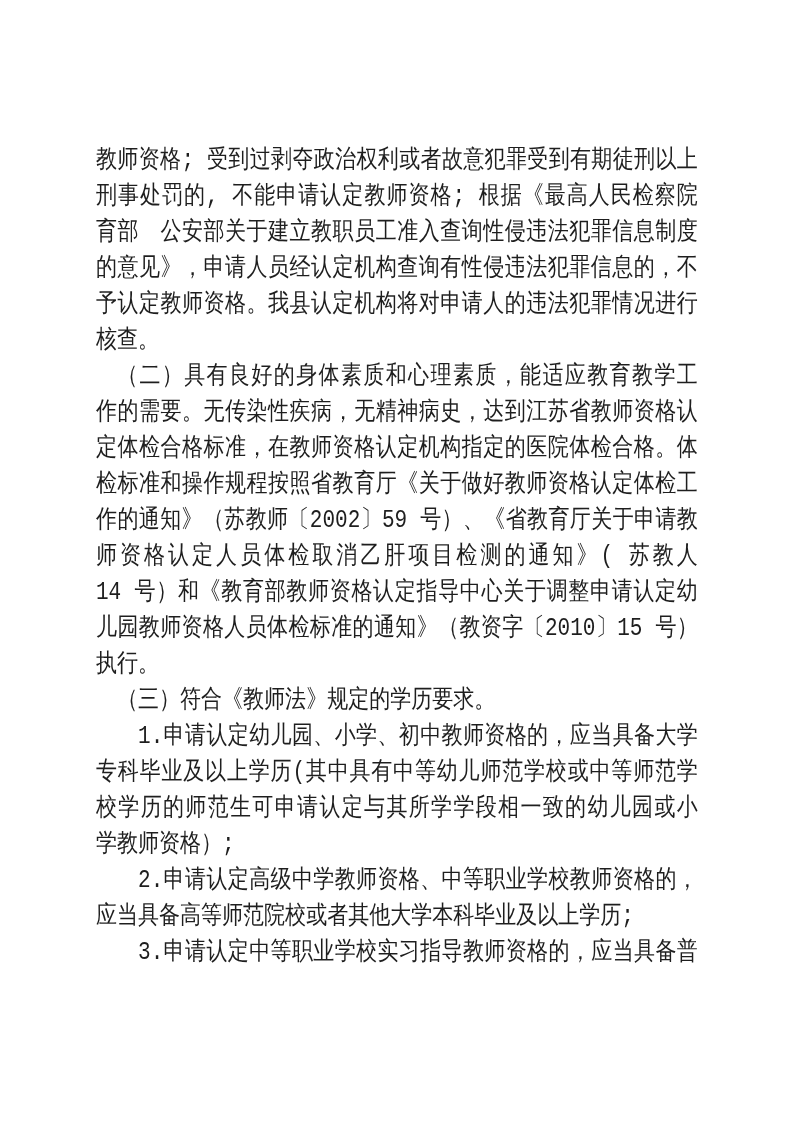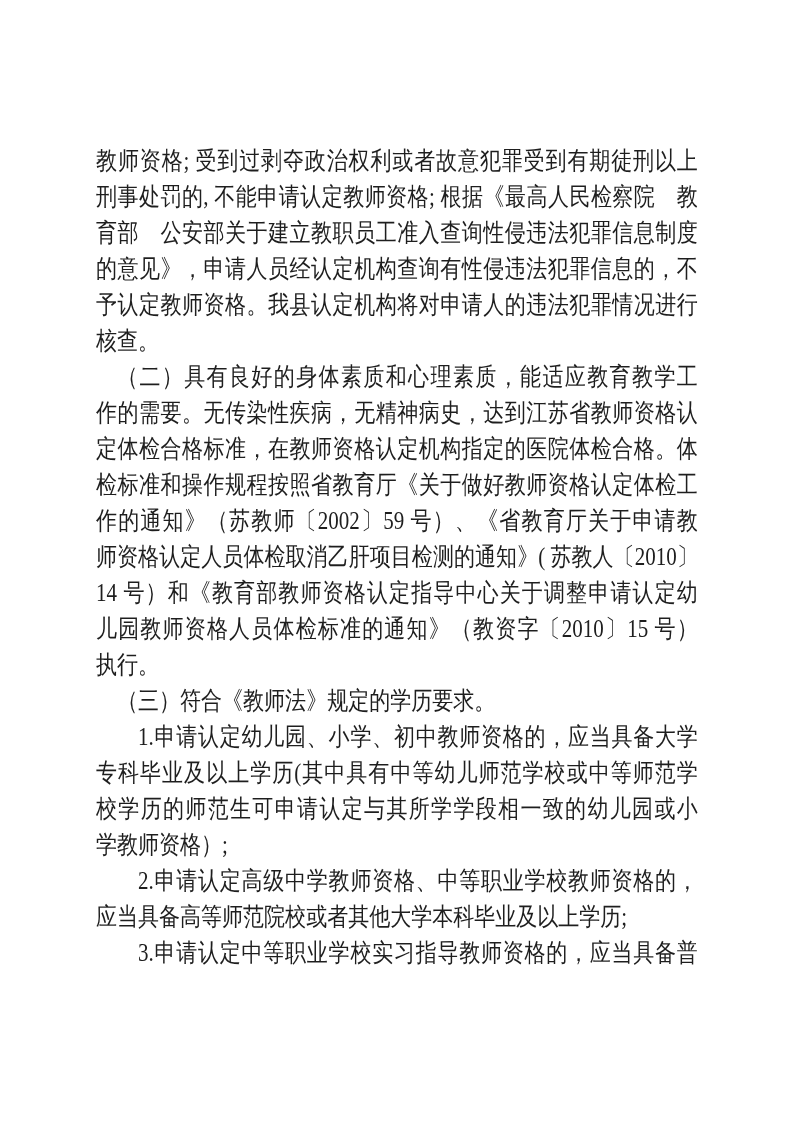--- a/index.html
+++ b/index.html
@@ -9,21 +9,21 @@
     width: 793px;
     height: 1122px;
     background: #ffffff;
     overflow: hidden;
   }
   .page {
     position: relative;
     width: 793px;
     height: 1122px;
     background: #ffffff;
-    font-family: Liberation Serif, serif;
+    font-family: Liberation Mono, monospace;
   }
   .text-block {
     position: absolute;
     left: 96px;
     top: 143px;
     width: 716px;               
     transform: scaleX(0.8405);  
     transform-origin: 0 0;
     font-size: 25px;
     line-height: 36px;

